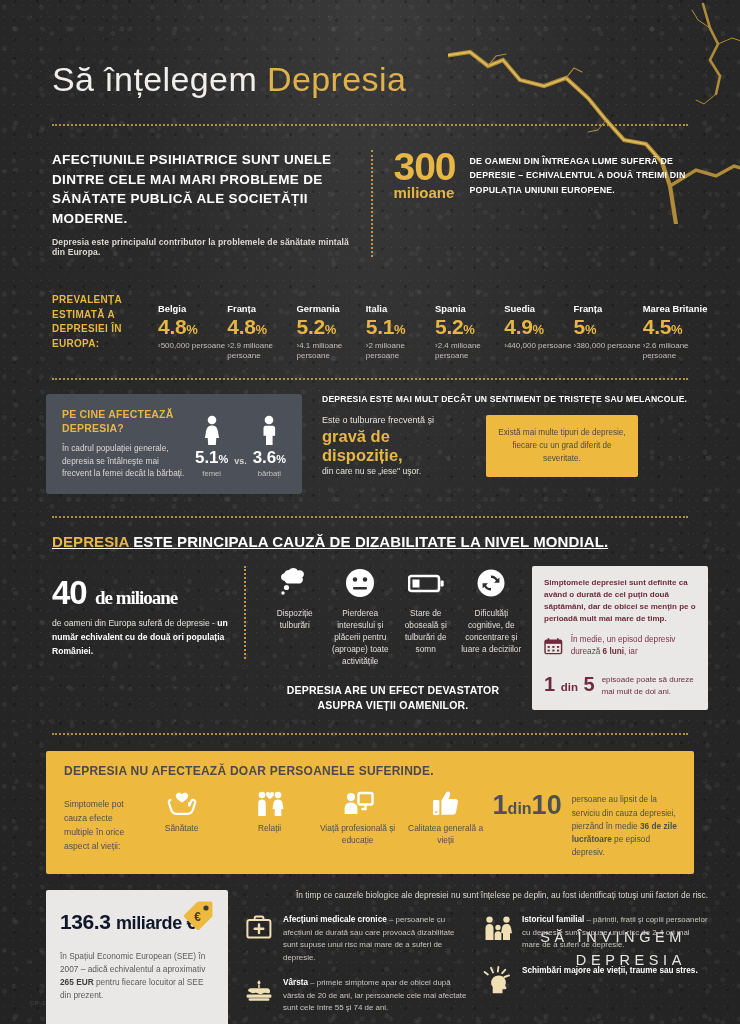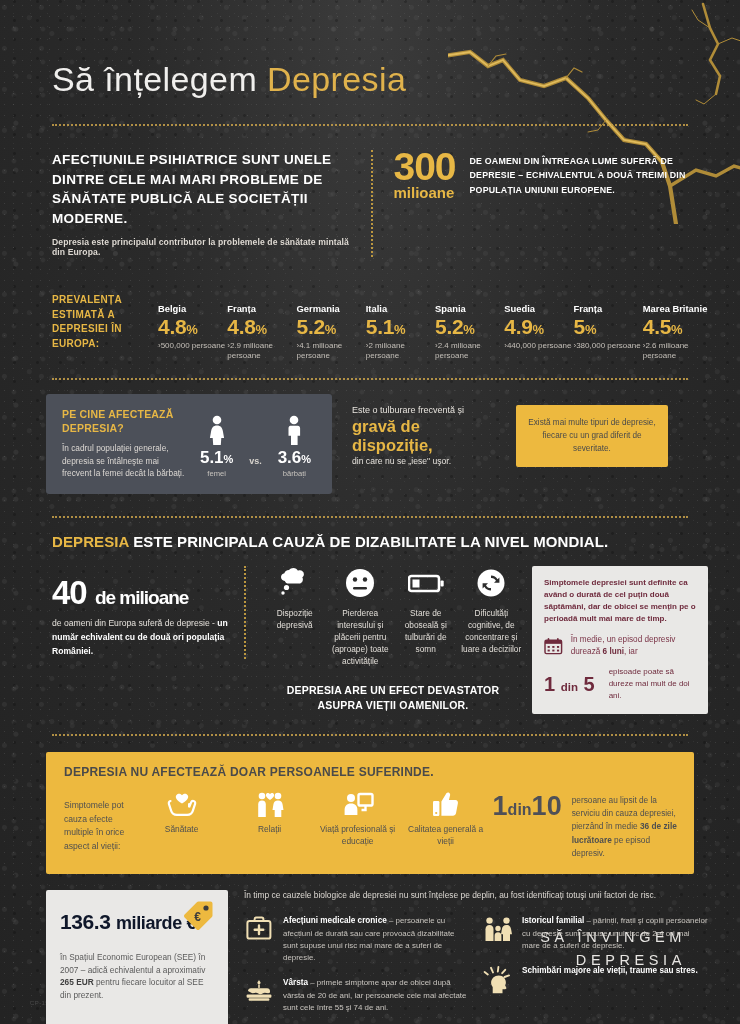--- a/index.html
+++ b/index.html
@@ -80,21 +80,21 @@
   .prev-country { font-size: 9.4px; font-weight: 700; color:#fff; }
   .prev-pct { font-size: 21px; font-weight: 700; color:#e7b745; line-height: 1.25; letter-spacing: -.3px; }
   .prev-pct .sm { font-size: 13px; }
   .prev-note { font-size: 8px; color:#c4bfb8; line-height: 1.35; }
 
   .rule-2 { margin: 16px 52px 0 52px; }
 
   
   .mid { display:flex; padding: 14px 32px 0 46px; gap: 12px; }
   .card-who {
-    width: 286px; background: #4c5059; border-radius: 3px;
+    width: 256px; background: #4c5059; border-radius: 3px;
     padding: 13px 14px 14px 16px; display:flex; gap: 6px;
   }
   .who-text { width: 125px; }
   .who-title { font-size: 10.5px; font-weight:700; color:#e7b745; text-transform: uppercase; line-height:1.35; letter-spacing:.2px; }
   .who-body { margin-top: 7px; font-size: 8.3px; color:#ddd9d4; line-height: 1.5; }
   .who-stats { flex:1; display:flex; align-items:flex-end; justify-content: space-around; gap: 2px; padding-bottom: 2px;}
   .stat { text-align:center; }
   .stat .num { font-size: 17px; font-weight:700; color:#fff; line-height:1.1; }
   .stat .num .sm { font-size: 11px; }
   .stat .lbl { font-size: 7.6px; color:#c8c4be; margin-top:1px; }
@@ -111,47 +111,47 @@
     flex:1; background:#edb93f; color:#4a4a4a; border-radius: 2px;
     font-size: 8.2px; line-height: 1.55; text-align:center;
     padding: 12px 10px; align-self: flex-start; max-width: 152px;
   }
 
   .rule-3 { margin: 22px 52px 0 52px; }
 
   
   .headline {
     padding: 15px 48px 0 52px; font-size: 15px; font-weight: 700;
-    letter-spacing: .1px; text-transform: uppercase;
+    letter-spacing: .1px; text-transform: uppercase; text-decoration: underline;
   }
 
   
   .sec4 { display:flex; padding: 16px 32px 0 46px; gap: 0; align-items: flex-start;}
   .forty { width: 200px; padding: 10px 16px 0 6px; border-right: 2px dotted #bb9740; }
   .forty .n { font-size: 33px; font-weight:700; color:#fff; letter-spacing:-1px; line-height:1; }
-  .forty .n .u { font-size: 19px; }
+  .forty .n .u { font-size: 19px; font-family: Liberation Serif, serif; }
   .forty .p { margin-top: 8px; font-size: 8.6px; color:#e3dfd9; line-height:1.62; }
   .forty .p b { color:#fff; }
 
   .symptoms { flex:1; padding: 0 10px 0 18px; }
   .symp-grid { display:flex; justify-content: space-between; gap: 4px; }
   .symp { width: 25%; text-align:center; }
   .symp-ico { height: 34px; display:flex; align-items:center; justify-content:center; }
   .symp-txt { margin-top: 7px; font-size: 8.3px; color:#e1ddd7; line-height:1.45; }
   .symp-foot { margin-top: 16px; text-align:center; font-size: 10.5px; font-weight:700; text-transform: uppercase; line-height:1.45; letter-spacing:.2px; }
 
   .panel-symp {
     width: 176px; background:#e9e8e6; color:#6f2b3d; border-radius:2px;
     padding: 11px 12px 12px; font-size: 8px; line-height:1.5;
   }
   .panel-symp .ph { font-weight:700; }
   .panel-row { display:flex; gap: 8px; align-items:center; margin-top: 9px; }
   .panel-row .rt { font-size: 8.2px; line-height:1.42; color:#7a3346; }
   .panel-row .rt b { color:#6f2b3d; }
-  .panel-1din5 { display:flex; gap:14px; align-items:center; margin-top: 8px; }
+  .panel-1din5 { display:flex; gap:7px; align-items:flex-start; margin-top: 16px; }
   .panel-1din5 .bignum { font-size: 20px; font-weight:700; color:#6f2b3d; line-height:1; white-space:nowrap; }
   .panel-1din5 .bignum .mid2 { font-size: 11.5px; }
 
   .rule-4 { margin: 20px 52px 0 52px; }
 
   
   .band {
     margin: 16px 46px 0 46px; background:#edb93f; color:#4d4d4d;
     border-radius: 2px; padding: 13px 16px 14px 18px;
   }
@@ -174,21 +174,21 @@
     color:#555; position:relative;
   }
   .cost-top { font-size: 8.6px; line-height:1.55; color:#5a5a5a; max-width: 118px; }
   .cost-big { font-size: 21px; font-weight:700; color:#0f172a; line-height:1.2; margin: 7px 0 16px; letter-spacing:-.4px; }
   .cost-big .u { font-size: 18px; }
   .cost-bot { font-size: 8.3px; line-height:1.55; color:#5a5a5a;margin-top:14px; }
   .cost-bot b { color:#3f3f3f; }
   .tag-ico { position:absolute; top: 10px; right: 14px; }
 
   .risks { flex:1; }
-  .risk-intro { font-size: 8.4px; color:#ddd9d3; line-height:1.4; }
+  .risk-intro { font-size: 8.4px; color:#ddd9d3; line-height:1.4;text-align:right; }
   .risk-cols { display:flex; gap: 14px; margin-top: 13px; }
   .risk-col { flex:1; }
   .risk-item { display:flex; gap: 9px; margin-bottom: 13px; }
   .risk-ico { width: 30px; flex:none; display:flex; justify-content:center; padding-top:1px; }
   .risk-txt { font-size: 7.9px; line-height:1.55; color:#c9c5bf; }
   .risk-txt b { color:#fff; font-size: 8.2px; }
 
   
   .footer-logo {
     position:absolute; right: 54px; bottom: 52px; text-align:right;
@@ -309,20 +309,21 @@
               <circle cx="11" cy="5" r="4.3" fill="#fff"></circle>
               <path d="M7.2 10.8h7.6c1.4 0 2.3 1 2.3 2.4v7.6h-2.5V30H8v-9.2H5.5v-7.6c0-1.4.9-2.4 1.7-2.4z" fill="#fff"></path>
             </svg>
             <div class="num"><span>3.6</span><span class="sm">%</span></div>
             <div class="lbl">bărbați</div>
           </div>
         </div>
       </div>
 
       <div class="mid-right">
+        <div class="mid-right-head">DEPRESIA ESTE MAI MULT DECÂT UN SENTIMENT DE TRISTEȚE SAU MELANCOLIE.</div>
         <div class="mid-right-body">
           <div class="mr-txt">
             <div class="mr-p1">Este o tulburare frecventă și</div>
             <div class="mr-big">gravă de dispoziție,</div>
             <div class="mr-p2">din care nu se „iese" uşor.</div>
           </div>
           <div class="yellow-box">Există mai multe tipuri de depresie, fiecare cu un grad diferit de severitate.</div>
         </div>
       </div>
     </div>
@@ -346,21 +347,21 @@
       <div class="symptoms">
         <div class="symp-grid">
           <div class="symp">
             <div class="symp-ico">
               <svg width="34" height="30" viewBox="0 0 34 30">
                 <path d="M11 2c-2.6 0-4.2 1.5-4.6 3.3C4.4 5.6 3 7.1 3 9.1c0 2.1 1.6 3.7 3.8 3.8.5 1.6 2 2.7 3.9 2.7h9.6c2.7 0 4.6-1.8 4.6-4.2 0-.8-.2-1.5-.6-2.1 1-.7 1.6-1.8 1.6-3.1 0-2.2-1.8-3.9-4.1-3.9-.7 0-1.3.1-1.8.4C19.2 1.2 17.5 0 15.4 0c-1.8 0-3.4.9-4.4 2z" fill="#fff"></path>
                 <circle cx="8.5" cy="19.5" r="2.6" fill="#fff"></circle>
                 <circle cx="5" cy="25" r="1.7" fill="#fff"></circle>
               </svg>
             </div>
-            <div class="symp-txt">Dispoziție depresivă</div>
+            <div class="symp-txt">Dispoziție tulburări</div>
           </div>
           <div class="symp">
             <div class="symp-ico">
               <svg width="30" height="30" viewBox="0 0 30 30">
                 <circle cx="15" cy="15" r="14" fill="#fff"></circle>
                 <circle cx="10" cy="11.5" r="2.2" fill="#2c2c2c"></circle>
                 <circle cx="20" cy="11.5" r="2.2" fill="#2c2c2c"></circle>
                 <rect x="8" y="19" width="14" height="2.4" rx="1.2" fill="#2c2c2c"></rect>
               </svg>
             </div>

